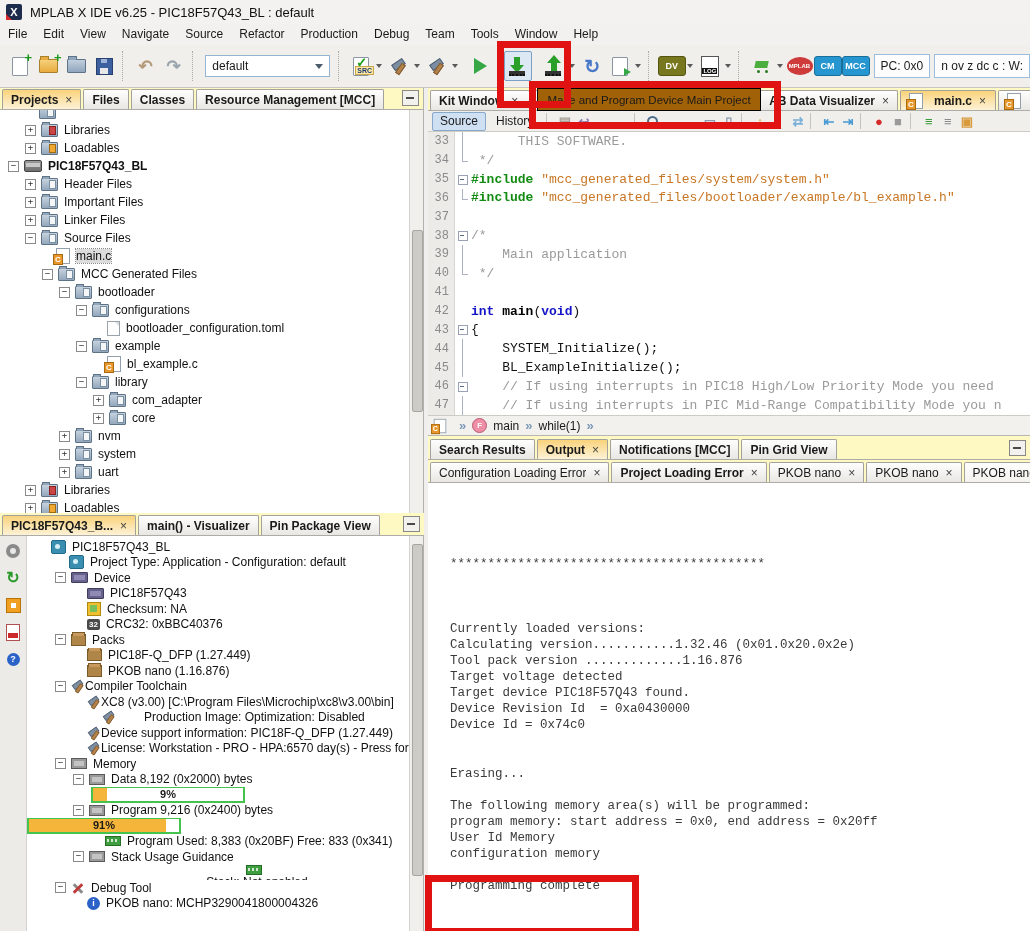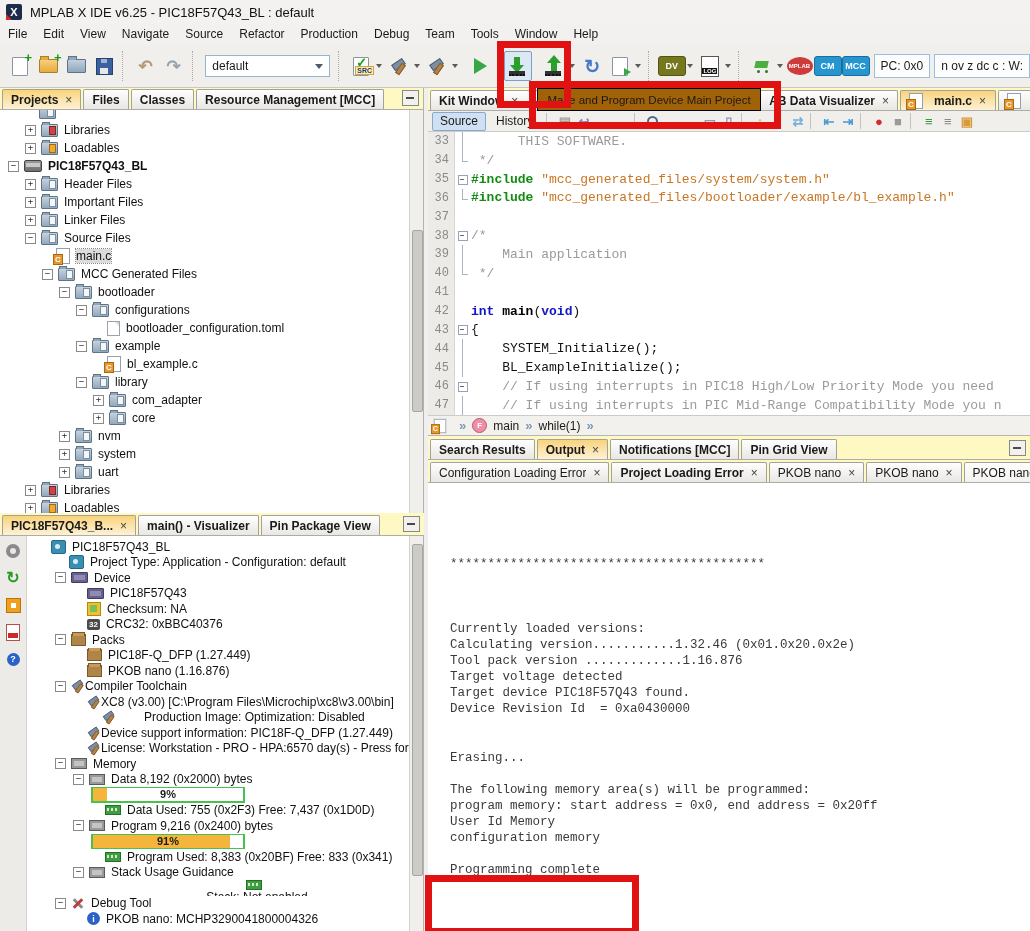--- a/index.html
+++ b/index.html
@@ -562,31 +562,26 @@
         <span class="exp">−</span>
         <span class="ticon i-mem"></span>
         <span class="tlabel">Data 8,192 (0x2000) bytes</span>
       </div>
       <div class="drow" style="padding-left: 64px;">
         <div class="dbar">
           <div class="fill" style="width: 9%;"></div>
           <div class="pct">9%</div>
         </div>
       </div>
-      <div class="drow" style="padding-left: 64px;">
-        <span class="expspace"></span>
-        <span class="ticon i-ram"></span>
-        <span class="tlabel">Data Used: 755 (0x2F3) Free: 7,437 (0x1D0D)</span>
-      </div>
       <div class="drow" style="padding-left: 46px;">
         <span class="exp">−</span>
         <span class="ticon i-mem"></span>
         <span class="tlabel">Program 9,216 (0x2400) bytes</span>
       </div>
-      <div class="drow" style="padding-left: 64px;">
+      <div class="drow" style="">
         <div class="dbar">
           <div class="fill" style="width: 91%;"></div>
           <div class="pct">91%</div>
         </div>
       </div>
       <div class="drow" style="padding-left: 64px;">
         <span class="expspace"></span>
         <span class="ticon i-ram"></span>
         <span class="tlabel">Program Used: 8,383 (0x20BF) Free: 833 (0x341)</span>
       </div>
@@ -845,20 +840,21 @@
     <div class="ol">******************************************</div>
     <div class="ol">&nbsp;</div>
     <div class="ol">&nbsp;</div>
     <div class="ol">&nbsp;</div>
     <div class="ol">Currently loaded versions:</div>
     <div class="ol">Calculating version...........1.32.46 (0x01.0x20.0x2e)</div>
     <div class="ol">Tool pack version .............1.16.876</div>
     <div class="ol">Target voltage detected</div>
     <div class="ol">Target device PIC18F57Q43 found.</div>
     <div class="ol">Device Revision Id  = 0xa0430000</div>
+    <div class="ol">Device Id = 0x74c0</div>
     <div class="ol">&nbsp;</div>
     <div class="ol">&nbsp;</div>
     <div class="ol">Erasing...</div>
     <div class="ol">&nbsp;</div>
     <div class="ol">The following memory area(s) will be programmed:</div>
     <div class="ol">program memory: start address = 0x0, end address = 0x20ff</div>
     <div class="ol">User Id Memory</div>
     <div class="ol">configuration memory</div>
     <div class="ol">&nbsp;</div>
     <div class="ol">Programming complete</div>

